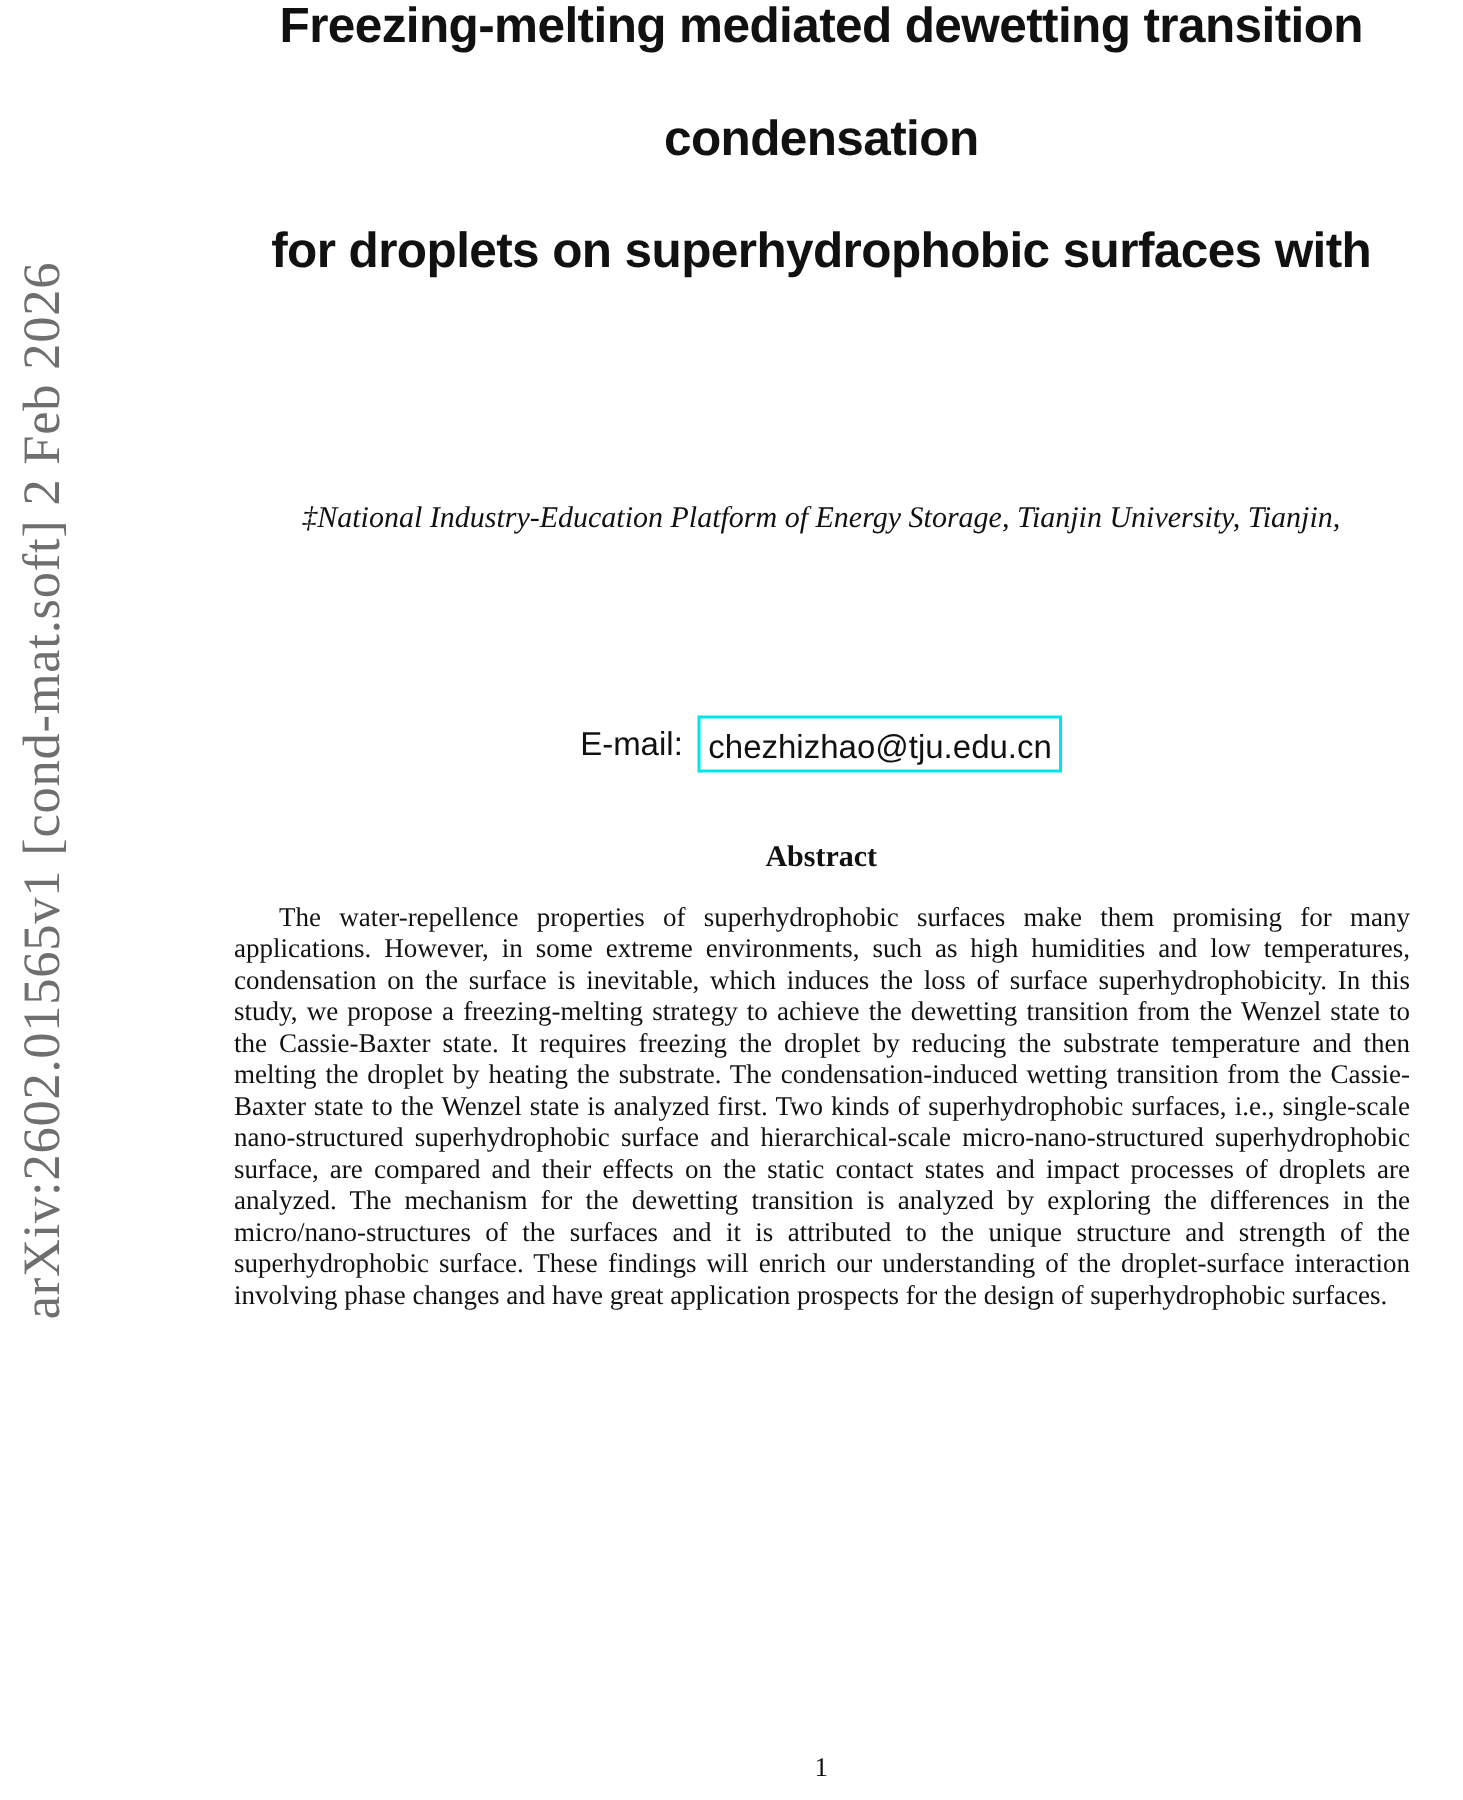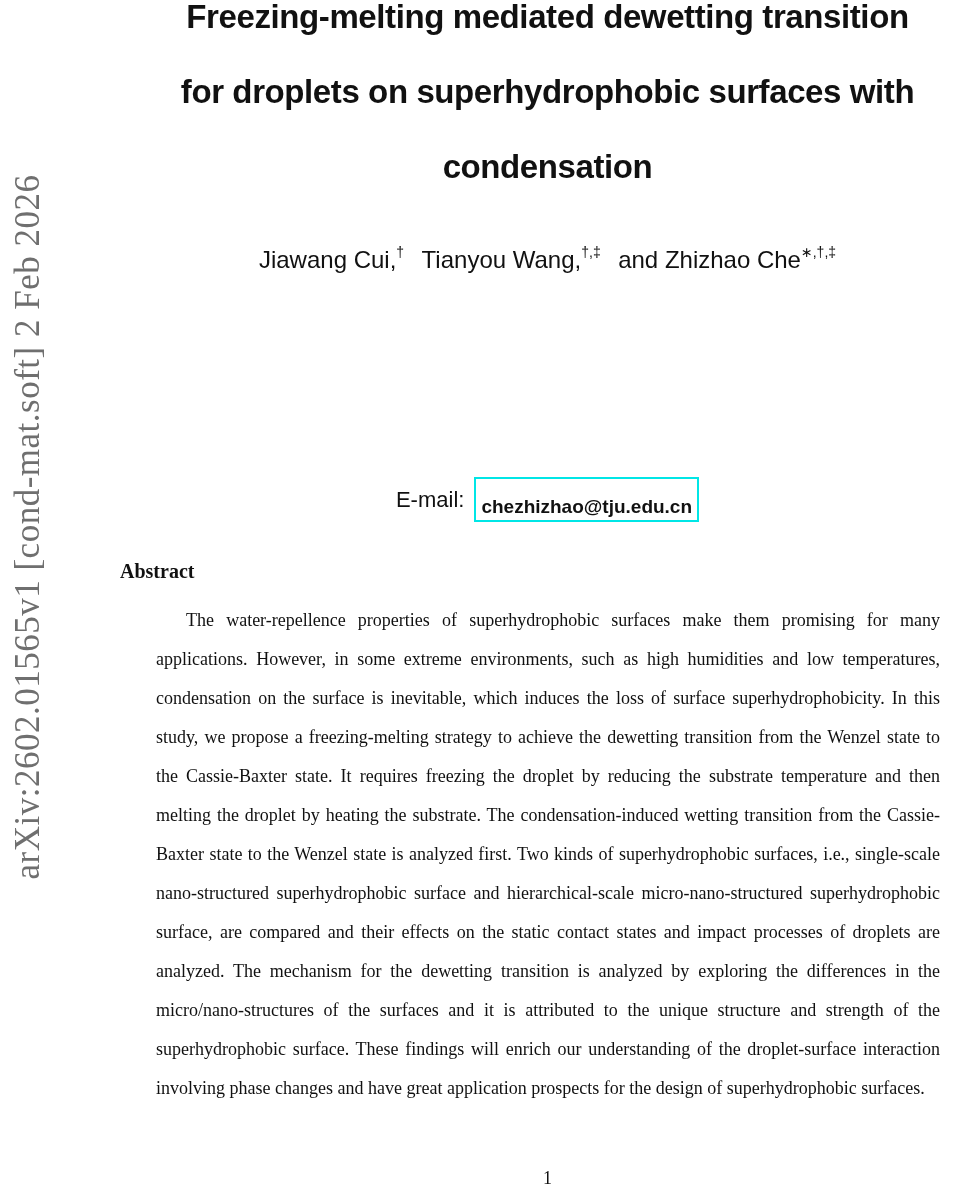--- a/index.html
+++ b/index.html
@@ -79,48 +79,47 @@
     top: 477px;
     left: 0; right: 0;
     display: flex;
     justify-content: center;
     align-items: center;
     gap: 10px;
     font-family: "Liberation Sans", sans-serif;
   }
   .email-label { font-size: 22px; }
   .email-link {
-    font-size: 19px;
+    font-size: 22px;
     color: var(--text, #111111);
     text-decoration: none;
     border: 2px solid var(--link_box, #00e6e6);
-    padding: 17px 5px 2px 5px;
+    padding: 6px 5px 2px 5px;
     cursor: pointer;
-    font-weight: bold;
   }
 
   .abstract-heading {
     position: absolute;
     top: 560px;
     left: 0; right: 0;
-    text-align: left;
+    text-align: center;
     font-family: "Liberation Serif", serif;
     font-weight: bold;
     font-size: 20px;
   }
 
   .abstract-body {
     position: absolute;
     top: 601px;
     left: 36px;
     width: 784px;
     margin: 0;
     font-family: "Liberation Serif", serif;
     font-size: 18px;
-    line-height: 39px;
+    line-height: 21px;
     text-align: justify;
     text-indent: 30px;
   }
 
   .page-number {
     position: absolute;
     top: 1168px;
     left: 0; right: 0;
     text-align: center;
     font-family: "Liberation Serif", serif;
@@ -131,31 +130,27 @@
 <body>
 
 <div class="page">
 
   <div class="watermark">arXiv:2602.01565v1  [cond-mat.soft]  2 Feb 2026</div>
 
   <div class="content">
 
     <h1 class="title">
       <span class="title-line">Freezing-melting mediated dewetting transition</span>
+      <span class="title-line">condensation</span>
       <span class="title-line">for droplets on superhydrophobic surfaces with</span>
-      <span class="title-line">condensation</span>
     </h1>
 
-    <div class="authors">
-      <span class="author"><span>Jiawang Cui,</span><sup>†</sup></span>
-      <span class="author"><span>Tianyou Wang,</span><sup>†,‡</sup></span>
-      <span class="author"><span>and Zhizhao Che</span><sup>∗,†,‡</sup></span>
-    </div>
 
     <div class="affiliations">
+      <div class="affil-line">‡National Industry-Education Platform of Energy Storage, Tianjin University, Tianjin,</div>
     </div>
 
     <div class="email-row">
       <span class="email-label">E-mail:</span>
       <a class="email-link">chezhizhao@tju.edu.cn</a>
     </div>
 
     <div class="abstract-heading">Abstract</div>
 
     <p class="abstract-body">The water-repellence properties of superhydrophobic surfaces make them promising for many applications. However, in some extreme environments, such as high humidities and low temperatures, condensation on the surface is inevitable, which induces the loss of surface superhydrophobicity. In this study, we propose a freezing-melting strategy to achieve the dewetting transition from the Wenzel state to the Cassie-Baxter state. It requires freezing the droplet by reducing the substrate temperature and then melting the droplet by heating the substrate. The condensation-induced wetting transition from the Cassie-Baxter state to the Wenzel state is analyzed first. Two kinds of superhydrophobic surfaces, i.e., single-scale nano-structured superhydrophobic surface and hierarchical-scale micro-nano-structured superhydrophobic surface, are compared and their effects on the static contact states and impact processes of droplets are analyzed. The mechanism for the dewetting transition is analyzed by exploring the differences in the micro/nano-structures of the surfaces and it is attributed to the unique structure and strength of the superhydrophobic surface. These findings will enrich our understanding of the droplet-surface interaction involving phase changes and have great application prospects for the design of superhydrophobic surfaces.</p>

